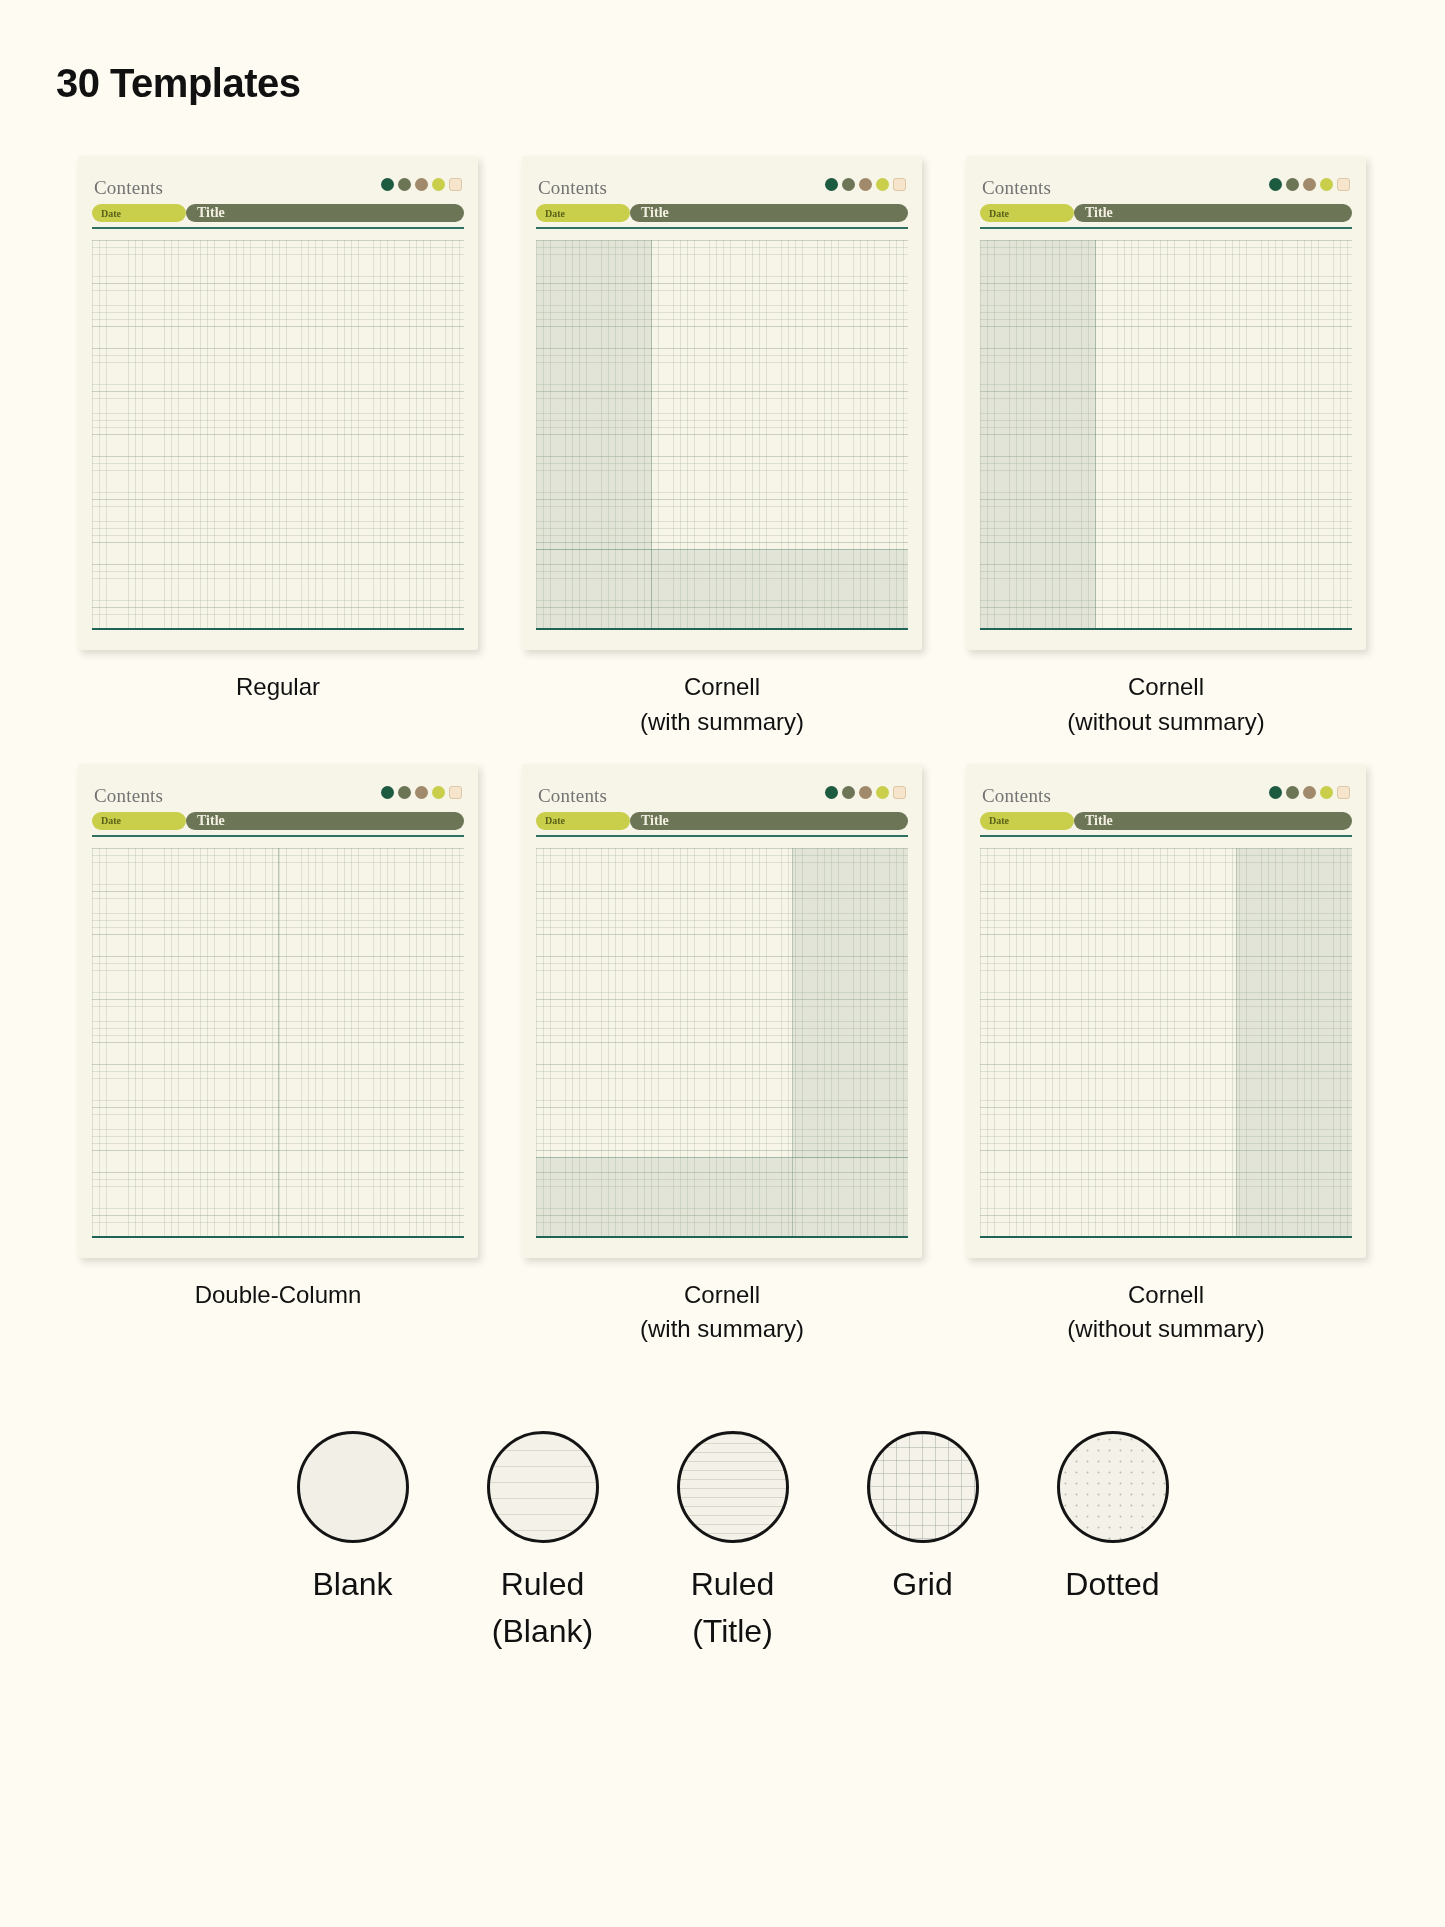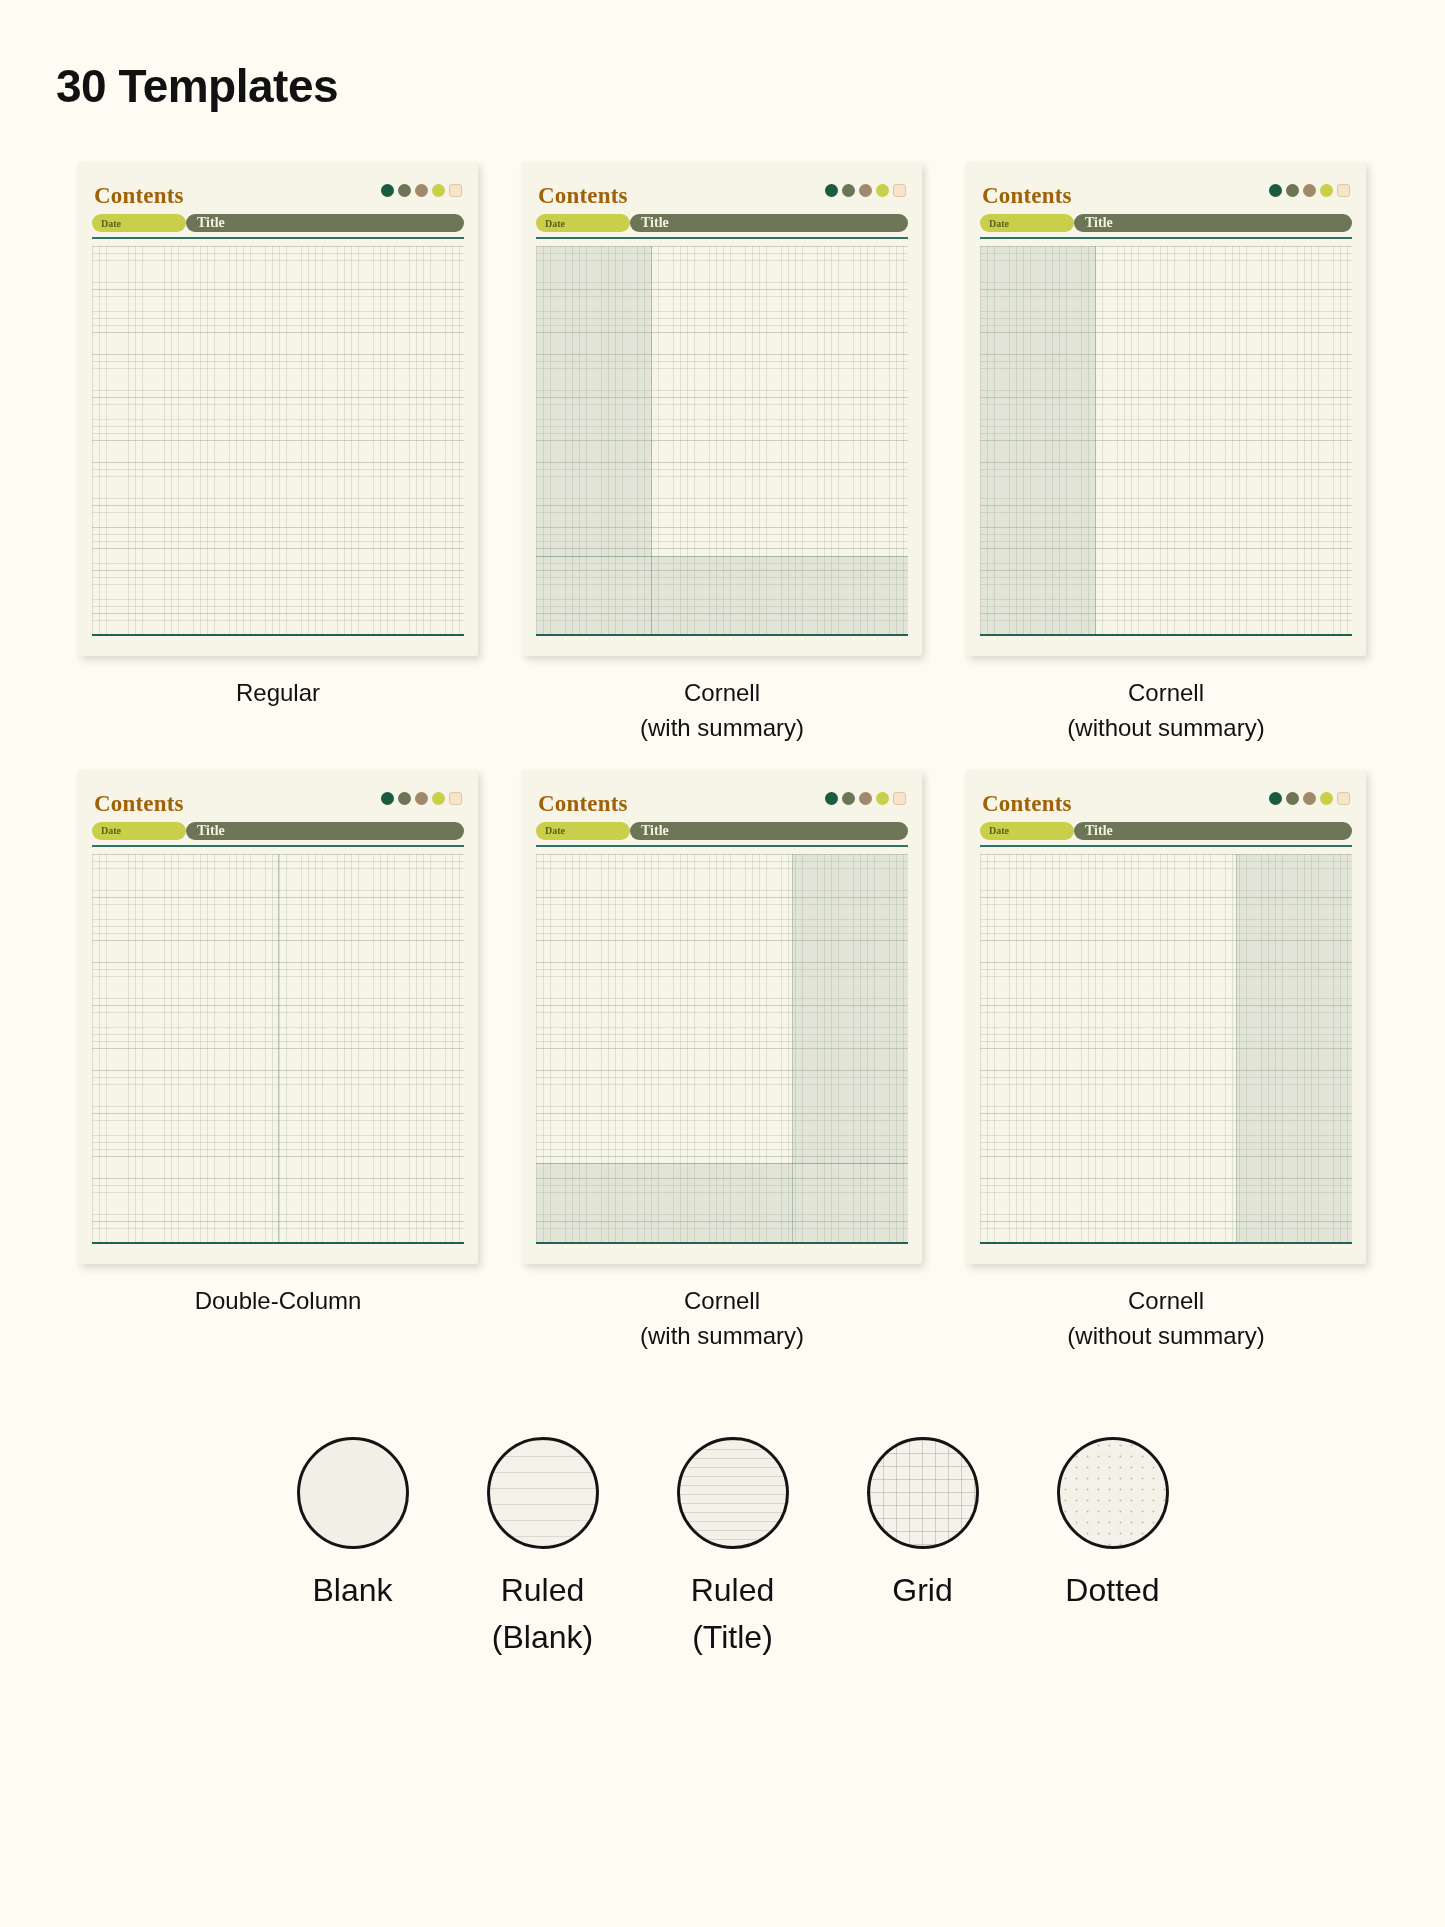--- a/index.html
+++ b/index.html
@@ -14,21 +14,21 @@
     color: #111111;
     position: relative;
     overflow: hidden;
   }
 
   
   .page-header {
     padding: 62px 0 0 56px;
   }
   .page-title {
-    font-size: 46px;
+    font-size: 40px;
     font-weight: bold;
     letter-spacing: -0.5px;
     margin: 0 0 22px 0;
     line-height: 1.05;
   }
   .page-subtitle {
     font-size: 27px;
     line-height: 1.68;
     margin: 0;
     max-width: 1250px;
@@ -68,23 +68,23 @@
     overflow: hidden;
     box-sizing: border-box;
     padding: 22px 14px 0 14px;
   }
   .card-head {
     position: relative;
     height: 56px;
   }
   .contents-label {
     font-family: "Liberation Serif", serif;
-    font-weight: bold;
-    font-size: 23px;
-    color: #a16207;
+    font-weight: normal;
+    font-size: 19px;
+    color: #737373;
     letter-spacing: 0.2px;
     line-height: 1;
     margin: 0 0 7px 2px;
   }
   .dot-row {
     position: absolute;
     top: 0px;
     right: 2px;
     display: flex;
     gap: 4px;

